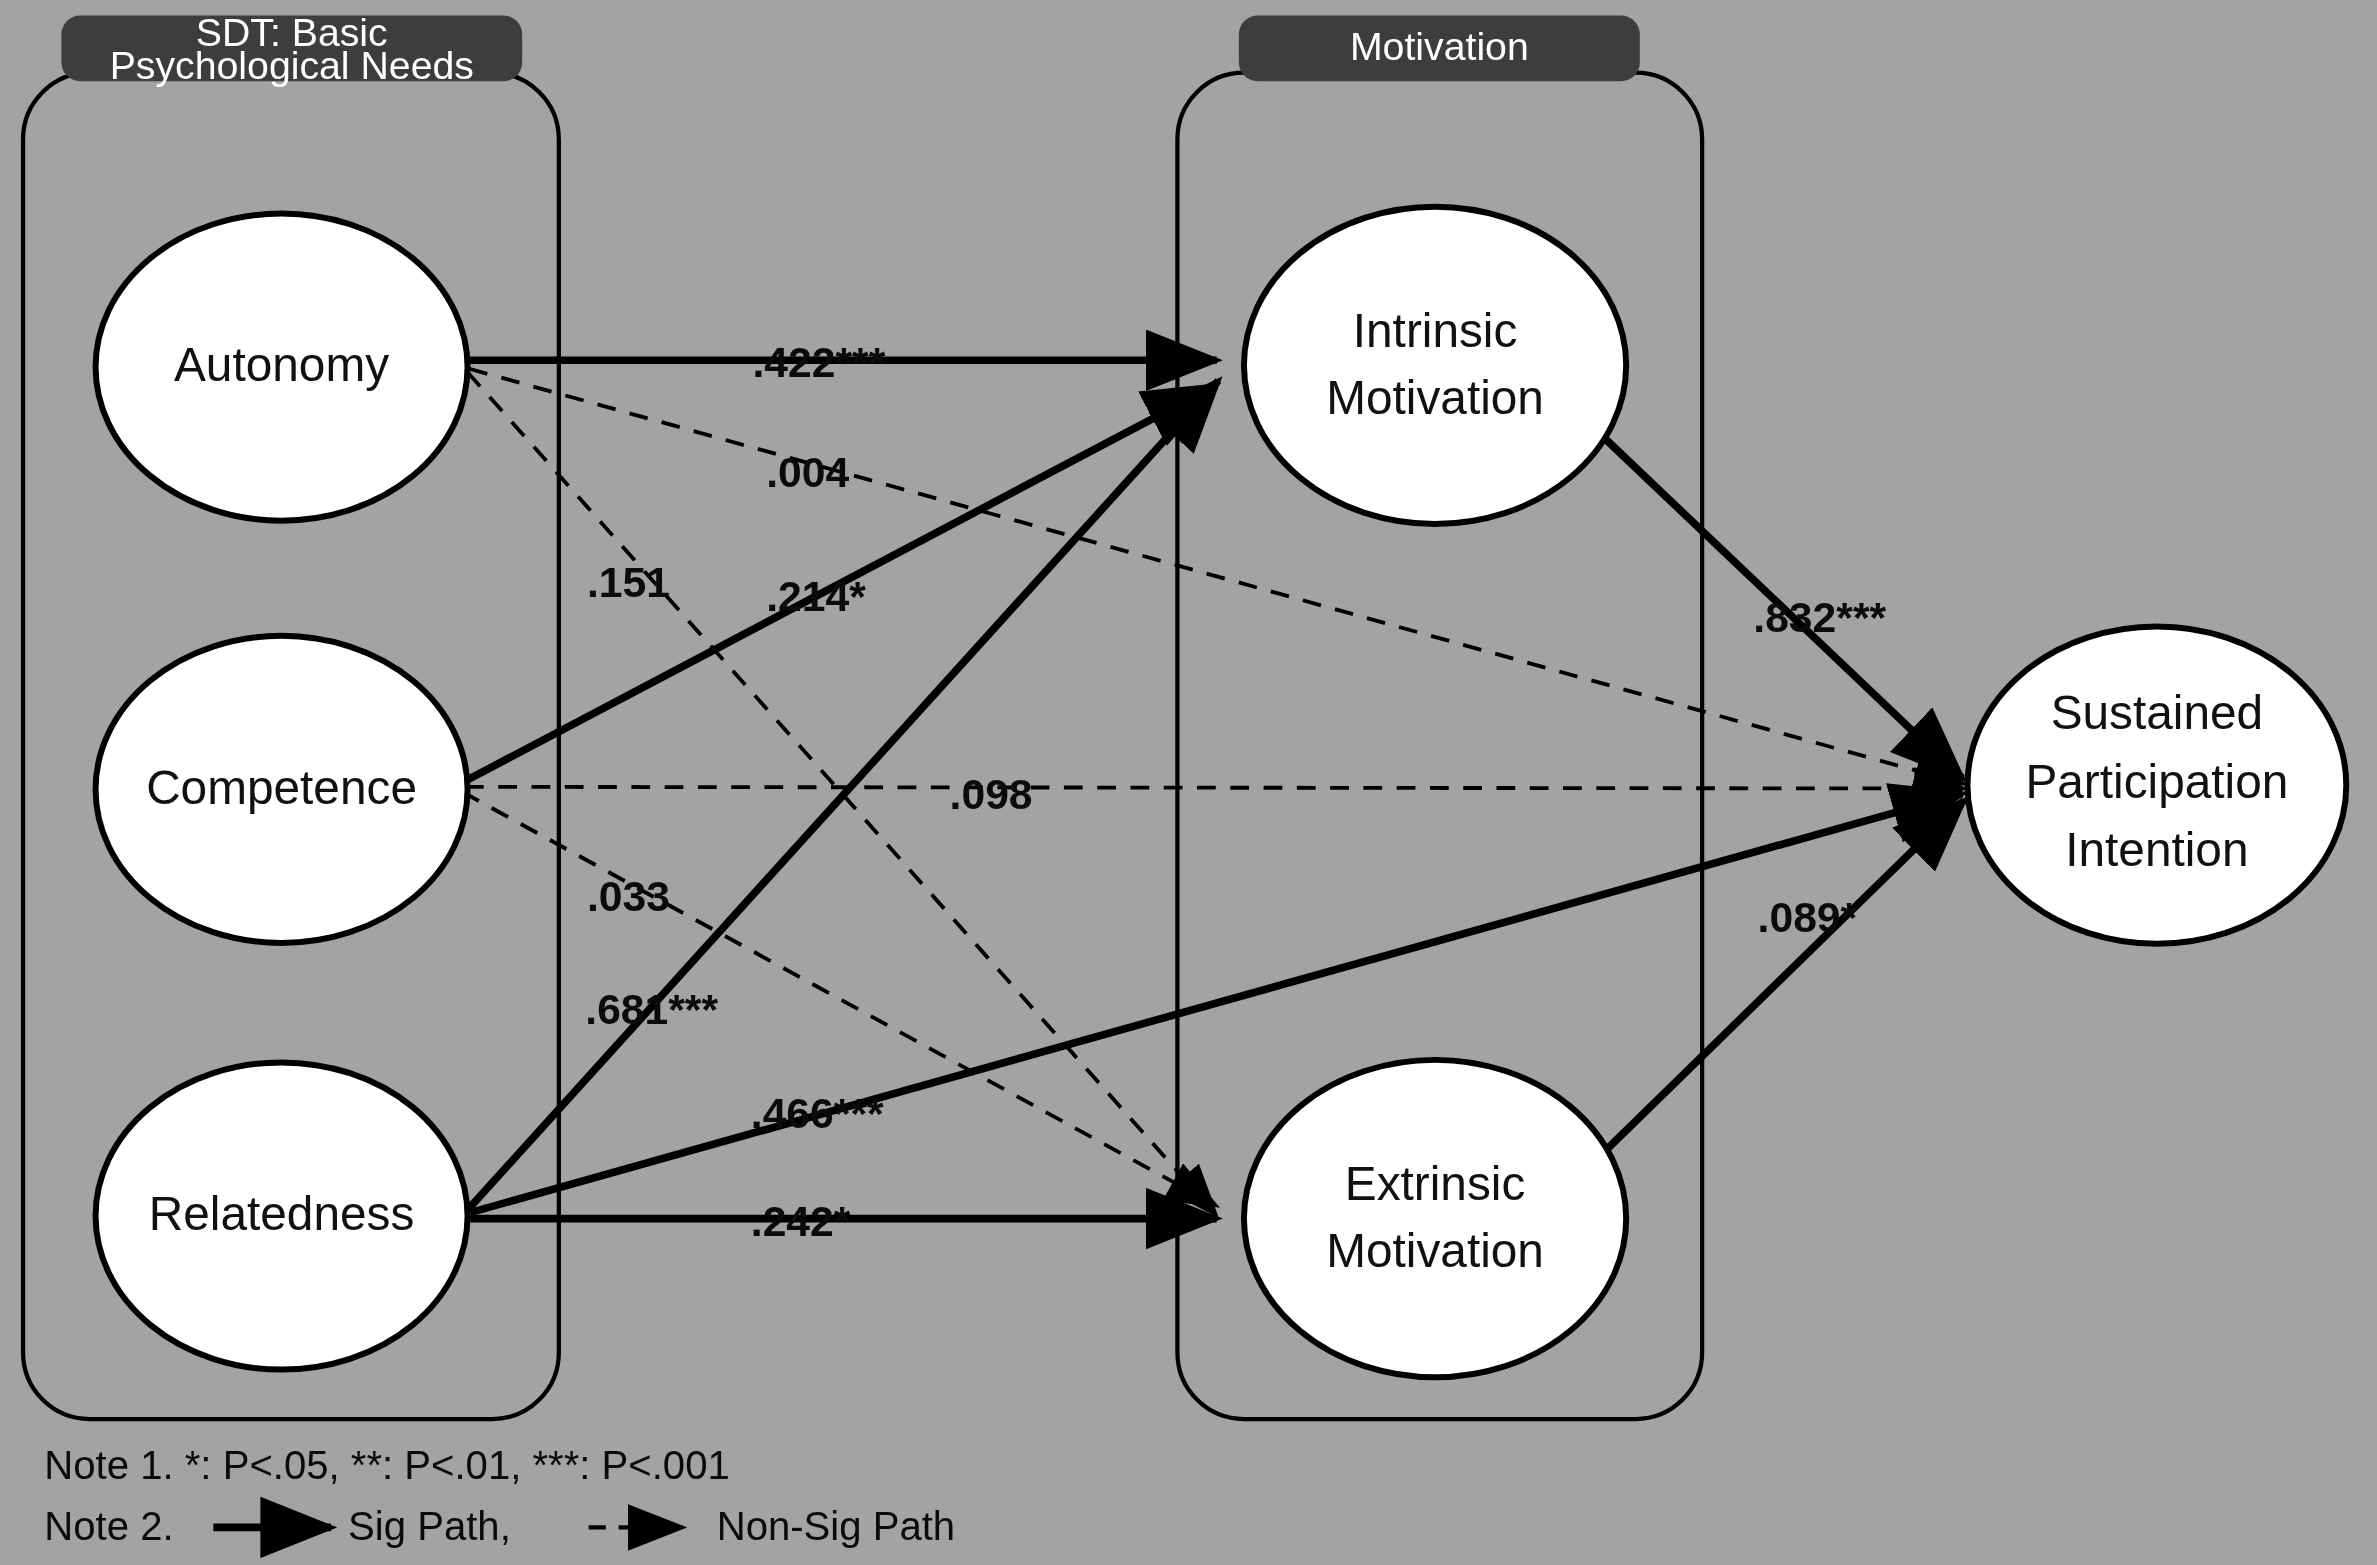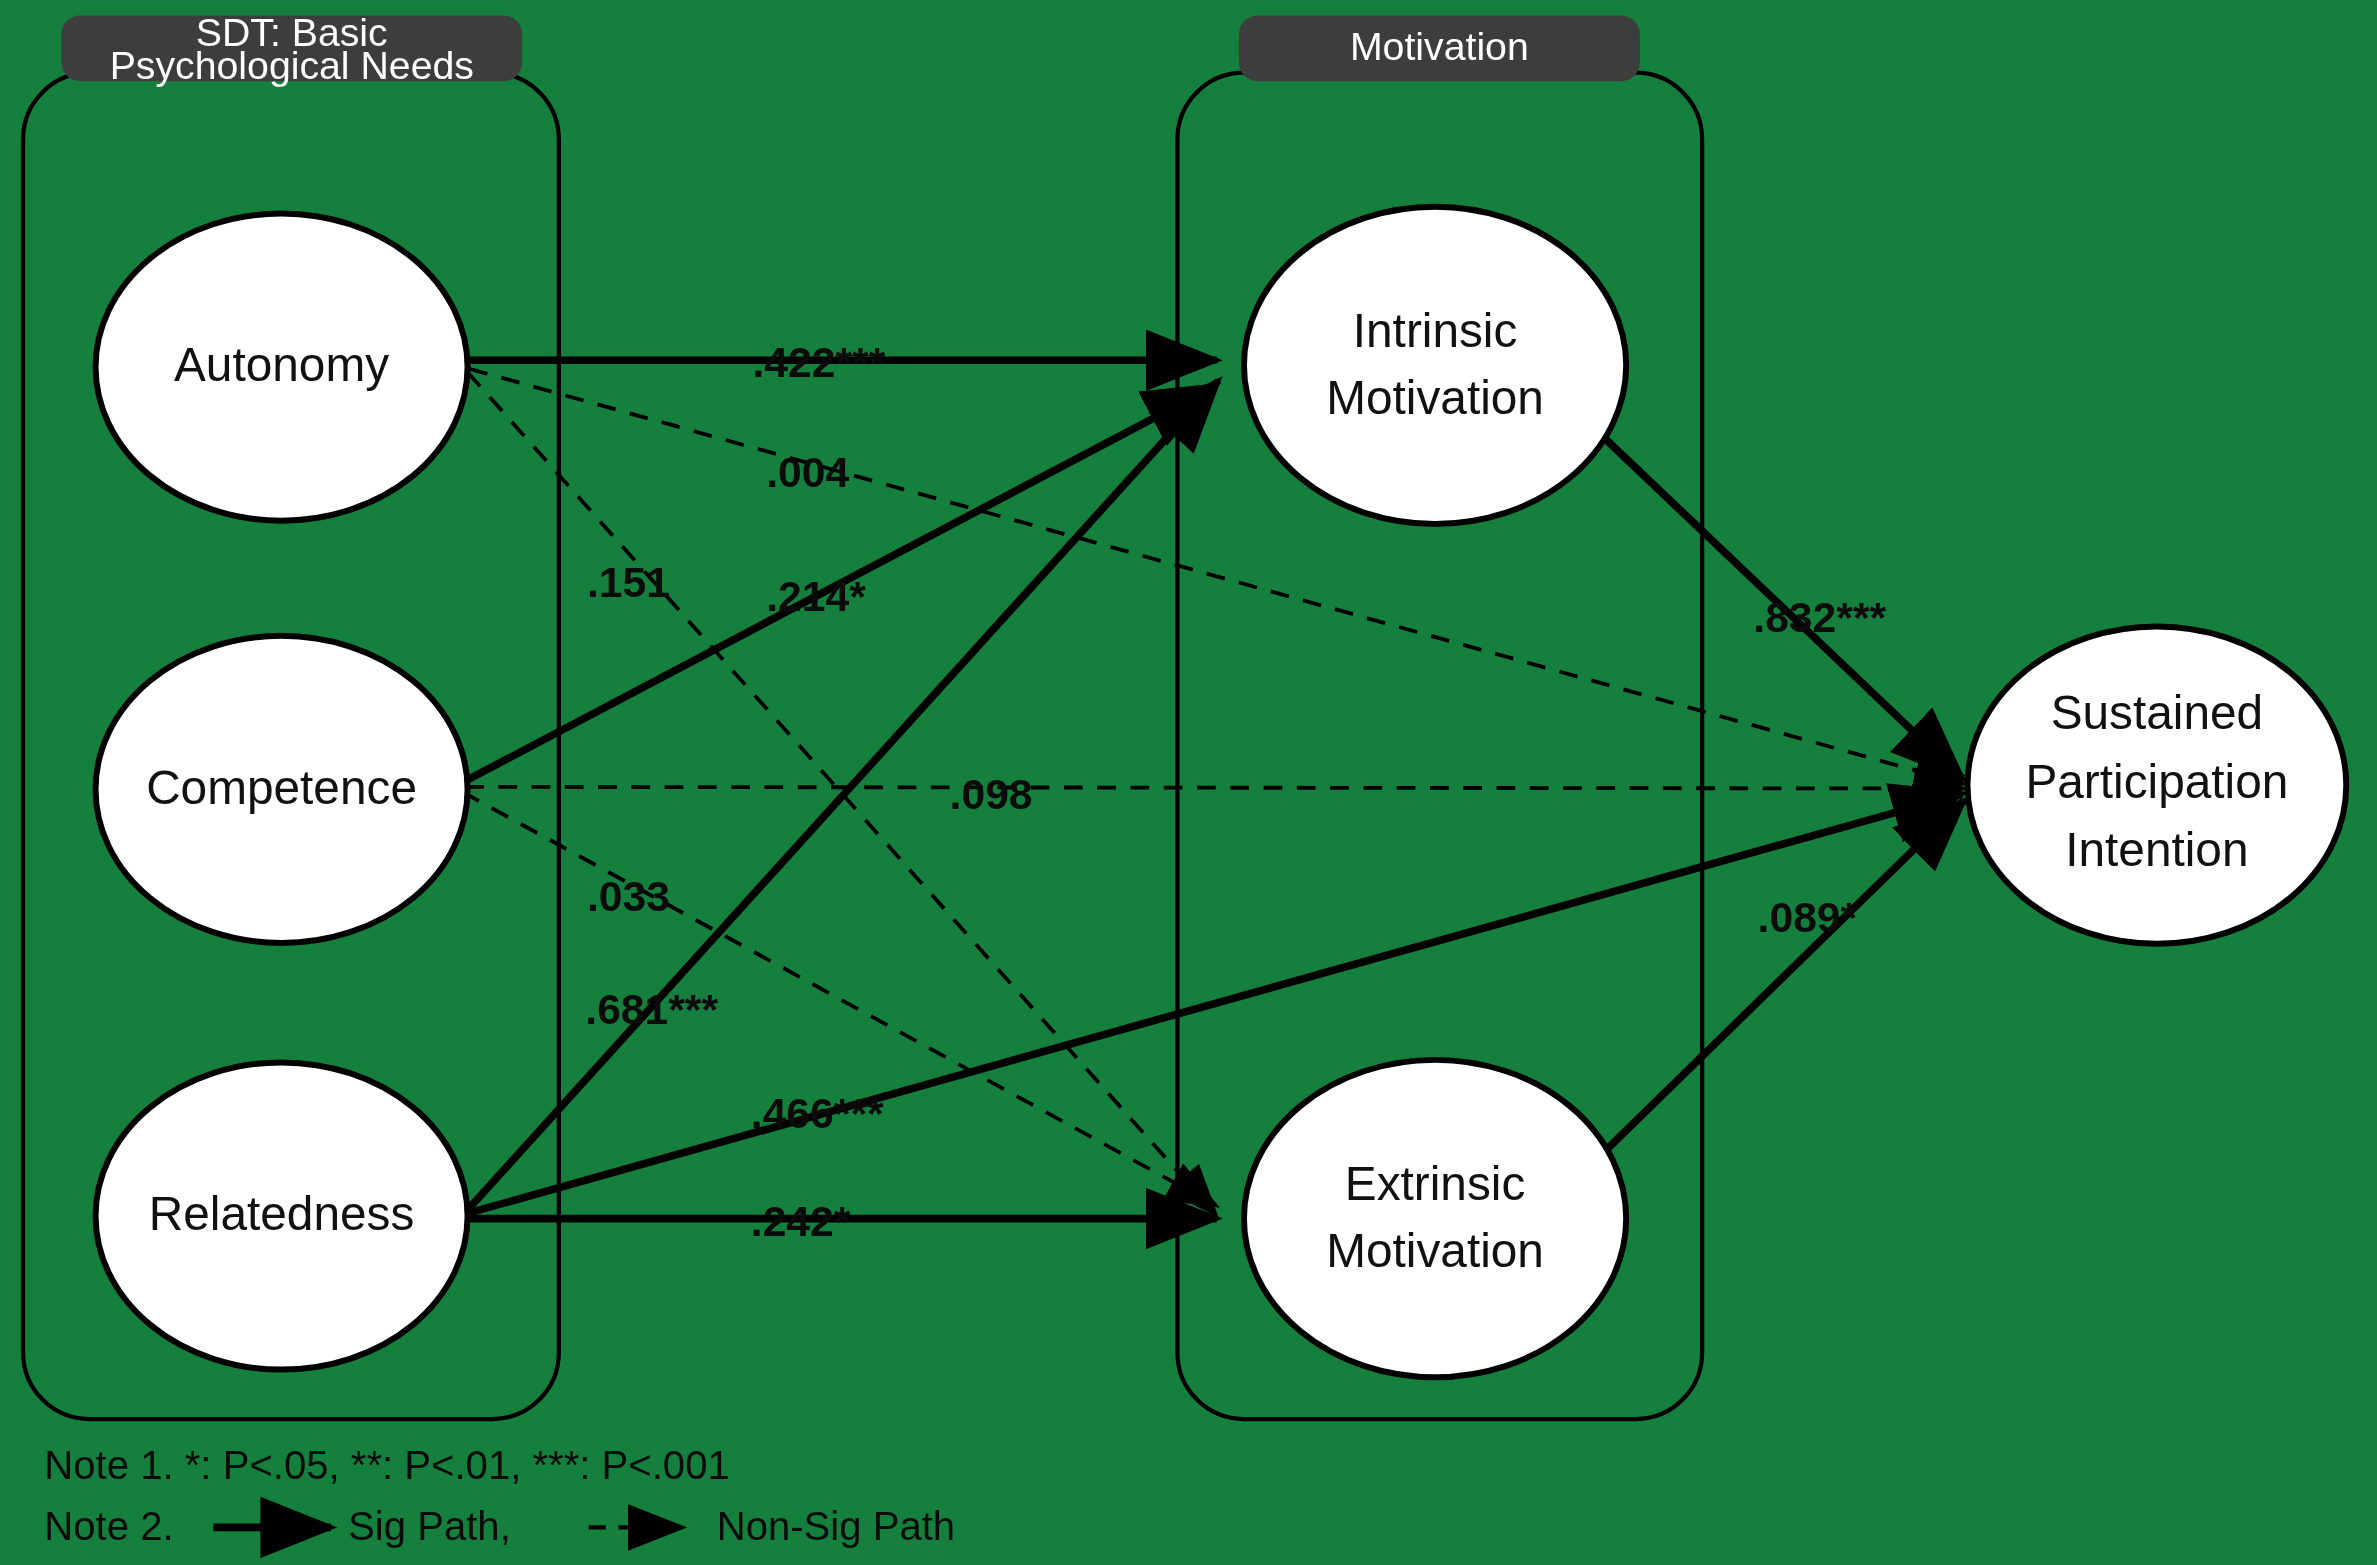--- a/index.html
+++ b/index.html
@@ -1,19 +1,19 @@
 <!DOCTYPE html>
 <html style="font-size:13.7px"><head>
 <meta charset="utf-8">
 <style>
   html,body{margin:0;padding:0;background:#ffffff;}
   body{width:2377px;height:1566px;position:relative;
        font-family:"Liberation Sans","DejaVu Sans",sans-serif;
        -webkit-font-smoothing:antialiased;}
-  #stage{position:absolute;inset:0;width:2377px;height:1566px;overflow:hidden;background:#15803d;}
+  #stage{position:absolute;inset:0;width:2377px;height:1566px;overflow:hidden;background:#a3a3a3;}
   svg#diagram{position:absolute;left:0;top:0;width:2377px;height:1566px;display:block;}
 
   .grp-rect{fill:none;stroke:#000;stroke-width:5;}
   .node-circle{fill:#ffffff;stroke:#000;stroke-width:7;}
   .node-label{font-family:"Liberation Sans","DejaVu Sans",sans-serif;
               font-size:56px;fill:#111;text-anchor:middle;dominant-baseline:middle;}
   .path-sig{stroke:#000;stroke-width:9;fill:none;stroke-linecap:butt;}
   .path-nonsig{stroke:#000;stroke-width:4.5;fill:none;stroke-dasharray:22 17;stroke-linecap:butt;}
   .coef{font-family:"Liberation Sans","DejaVu Sans",sans-serif;
         font-size:50px;fill:#0b0b0b;font-weight:600;}

